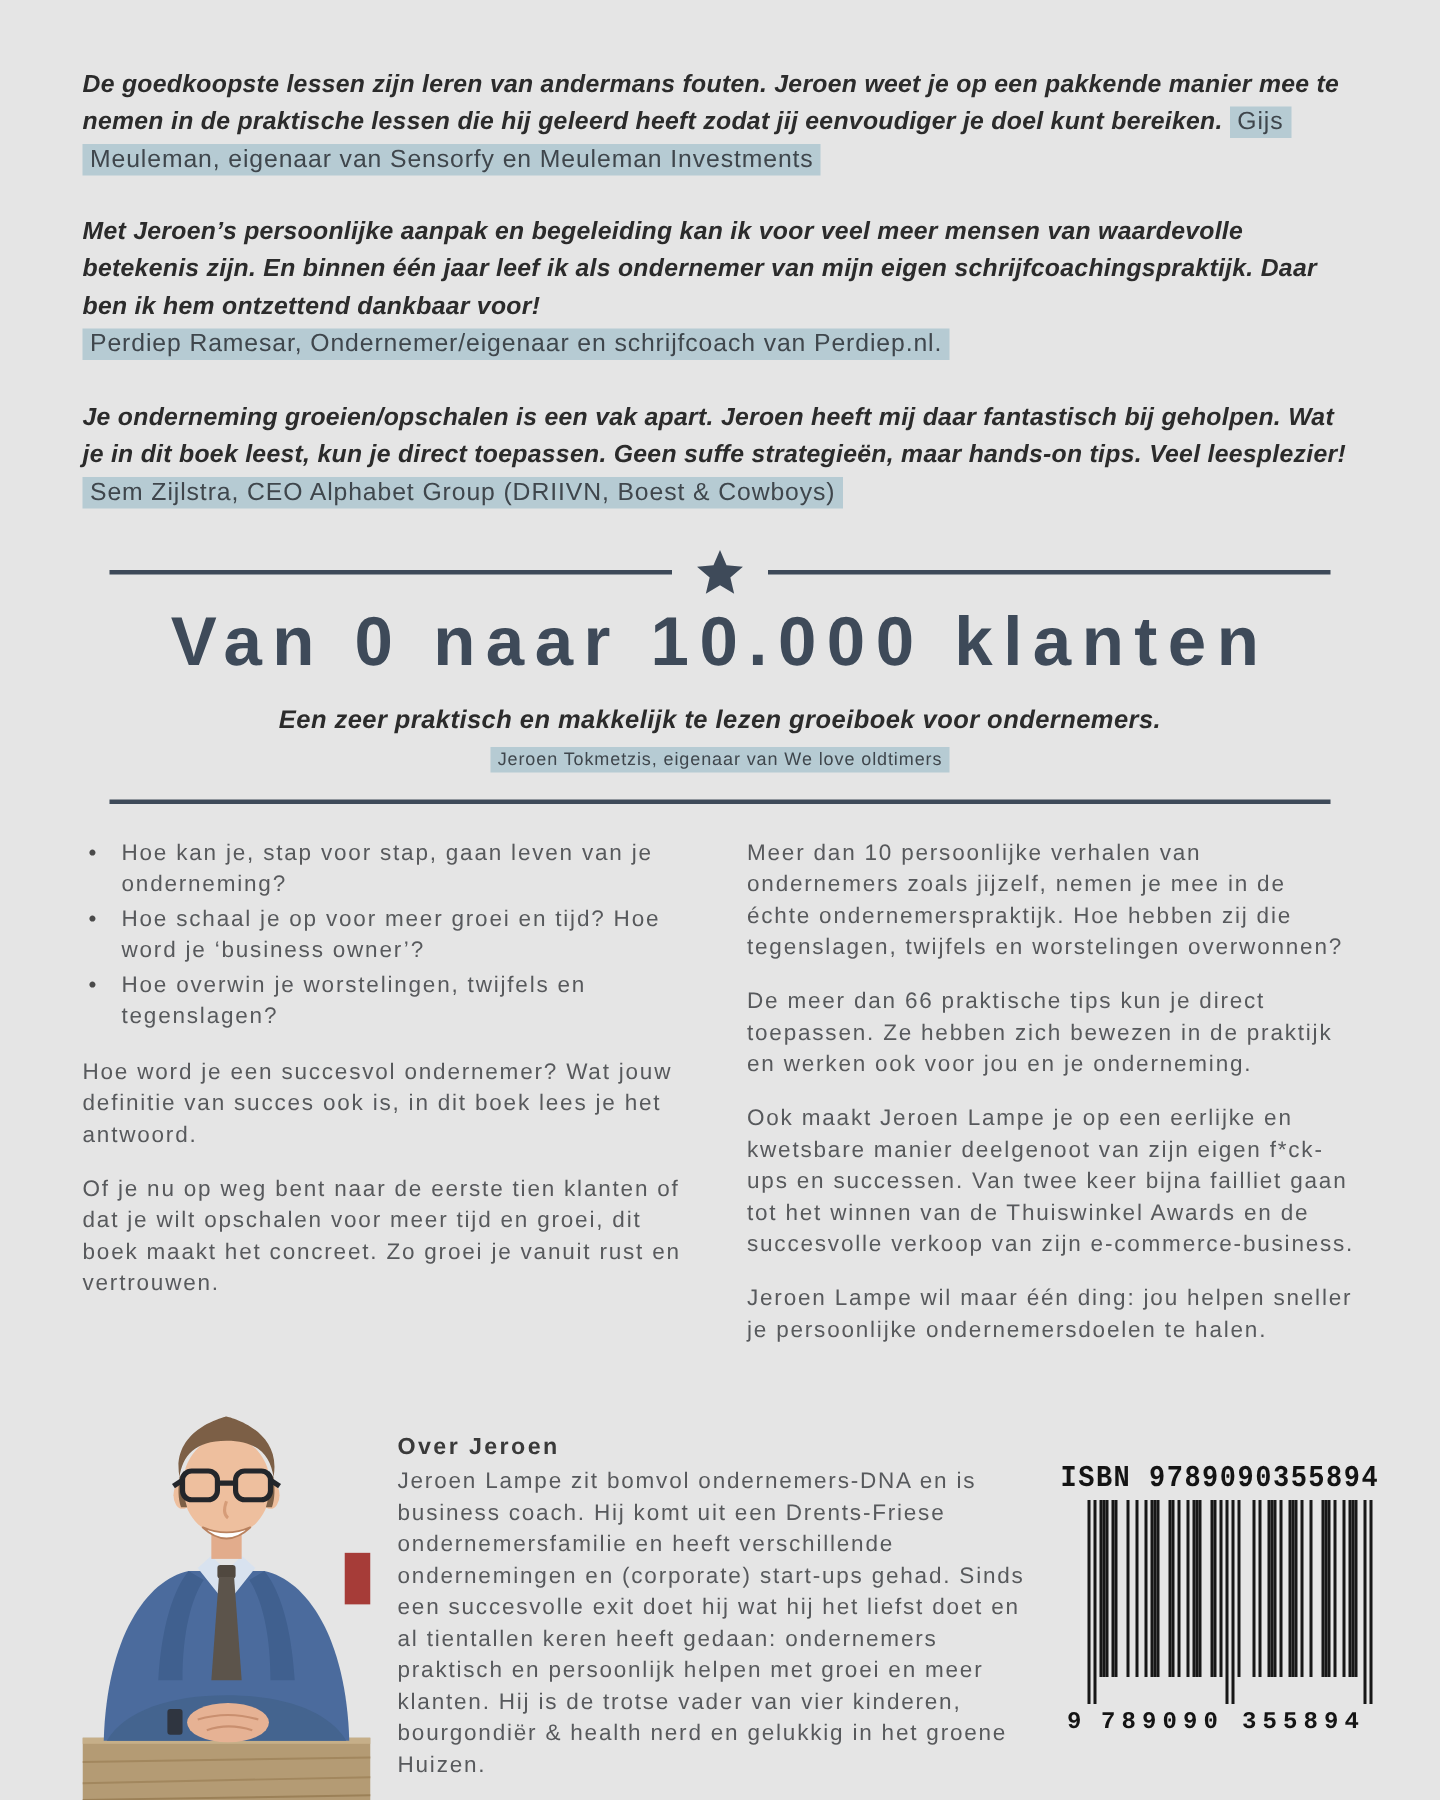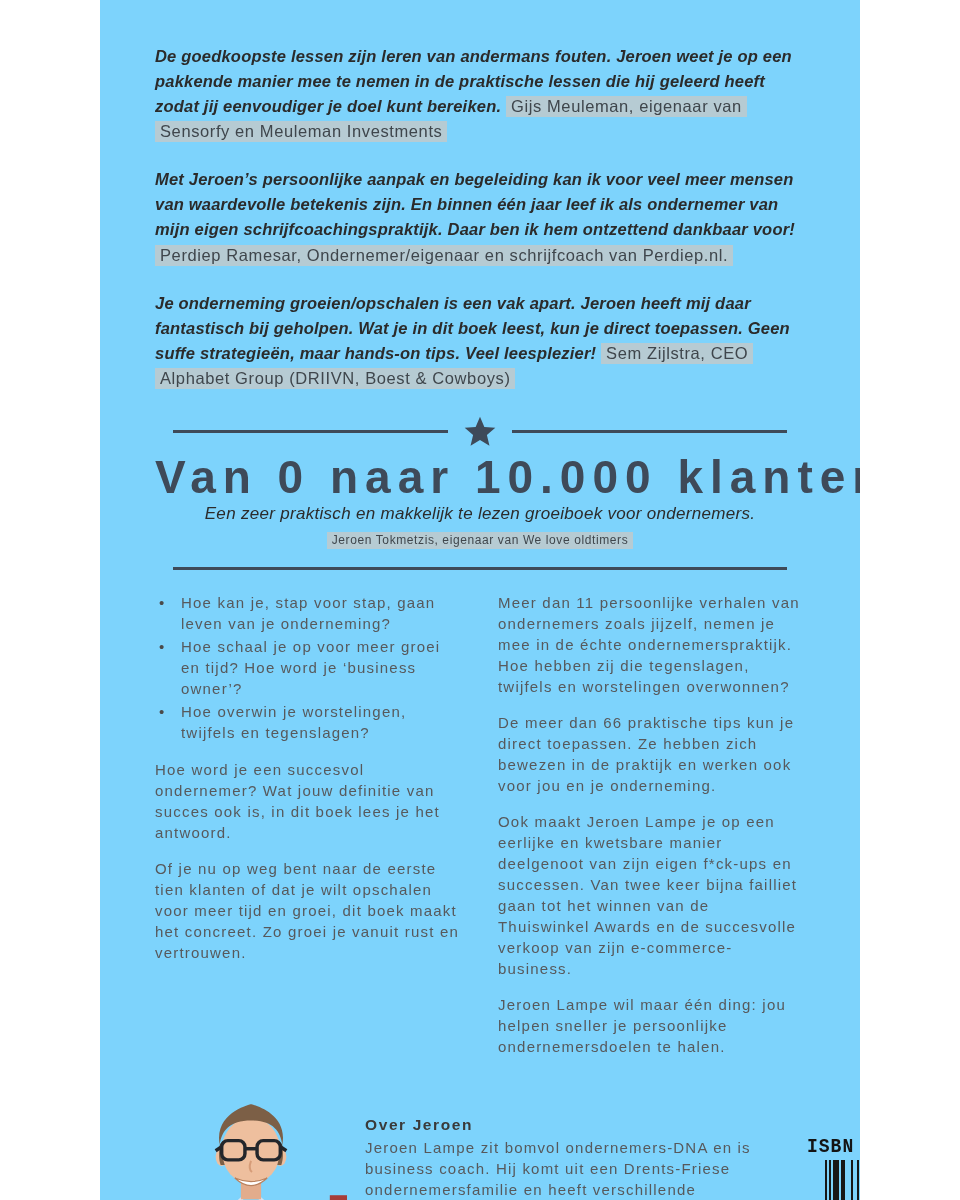--- a/index.html
+++ b/index.html
@@ -6,42 +6,42 @@
     --accent:#3e4a59;
     --highlight:#b6cbd3;
     --text-dark:#2e2e2e;
     --text-light:#57595c;
     --red:#a63c38;
   }
   *{margin:0;padding:0;box-sizing:border-box;}
   html,body{background:#ffffff;}
   body{font-family:"Liberation Sans",sans-serif;}
   .page{
-    width:760px;height:1200px;margin:0 auto;background:#7dd3fc;
+    width:960px;height:1200px;margin:0 auto;background:#e5e5e5;
     padding:44px 55px 0 55px;overflow:hidden;position:relative;
   }
   
   .testimonials{color:var(--text-dark);}
   .testimonial{font-size:16.5px;line-height:1.52;margin-bottom:23px;letter-spacing:.2px;}
   .t-quote{font-weight:bold;font-style:italic;color:#2b2b2b;}
   .t-attrib{
     background:var(--highlight);color:#3f464c;font-style:normal;font-weight:normal;
     padding:1px 5px 2px 5px;letter-spacing:.6px;
     -webkit-box-decoration-break:clone;box-decoration-break:clone;
   }
   
   .title-block{margin-top:16px;text-align:center;}
   .rule-star{display:flex;align-items:center;gap:14px;margin:0 18px;}
   .rule-star .line{flex:1;height:3px;background:var(--accent);}
   .star{width:36px;height:36px;display:block;}
   .book-title{
     color:var(--accent);font-size:46px;font-weight:bold;letter-spacing:7px;
     white-space:nowrap;
   }
-  .subtitle{font-size:17px;font-weight:normal;font-style:italic;color:#2b2b2b;letter-spacing:.3px;}
+  .subtitle{font-size:17px;font-weight:bold;font-style:italic;color:#2b2b2b;margin-top:16px;letter-spacing:.3px;}
   .subtitle-attrib{margin-top:9px;font-size:12px;}
   .full-rule{height:3px;background:var(--accent);margin:20px 18px 0 18px;}
   
   .columns{display:flex;gap:36px;margin-top:22px;color:var(--text-light);}
   .col{flex:1;font-size:15px;line-height:21px;letter-spacing:1.2px;}
   .col p{margin-bottom:15px;}
   ul.bullets{list-style:none;margin-bottom:16px;}
   ul.bullets li{
     padding-left:26px;position:relative;margin-bottom:2px;
   }
@@ -106,21 +106,21 @@
     <div class="col">
       <ul class="bullets">
         <li>Hoe kan je, stap voor stap, gaan leven van je onderneming?</li>
         <li>Hoe schaal je op voor meer groei en tijd? Hoe word je ‘business owner’?</li>
         <li>Hoe overwin je worstelingen, twijfels en tegenslagen?</li>
       </ul>
       <p>Hoe word je een succesvol ondernemer? Wat jouw definitie van succes ook is, in dit boek lees je het antwoord.</p>
       <p>Of je nu op weg bent naar de eerste tien klanten of dat je wilt opschalen voor meer tijd en groei, dit boek maakt het concreet. Zo groei je vanuit rust en vertrouwen.</p>
     </div>
     <div class="col">
-      <p>Meer dan 11 persoonlijke verhalen van ondernemers zoals jijzelf, nemen je mee in de échte ondernemerspraktijk. Hoe hebben zij die tegenslagen, twijfels en worstelingen overwonnen?</p>
+      <p>Meer dan 10 persoonlijke verhalen van ondernemers zoals jijzelf, nemen je mee in de échte ondernemerspraktijk. Hoe hebben zij die tegenslagen, twijfels en worstelingen overwonnen?</p>
       <p>De meer dan 66 praktische tips kun je direct toepassen. Ze hebben zich bewezen in de praktijk en werken ook voor jou en je onderneming.</p>
       <p>Ook maakt Jeroen Lampe je op een eerlijke en kwetsbare manier deelgenoot van zijn eigen f*ck-ups en successen. Van twee keer bijna failliet gaan tot het winnen van de Thuiswinkel Awards en de succesvolle verkoop van zijn e-commerce-business.</p>
       <p>Jeroen Lampe wil maar één ding: jou helpen sneller je persoonlijke ondernemersdoelen te halen.</p>
     </div>
   </section>
 
   <section class="bottom">
 
     <div class="photo-wrap">
       <svg width="192" height="288" viewBox="0 0 190 285" aria-hidden="true">

